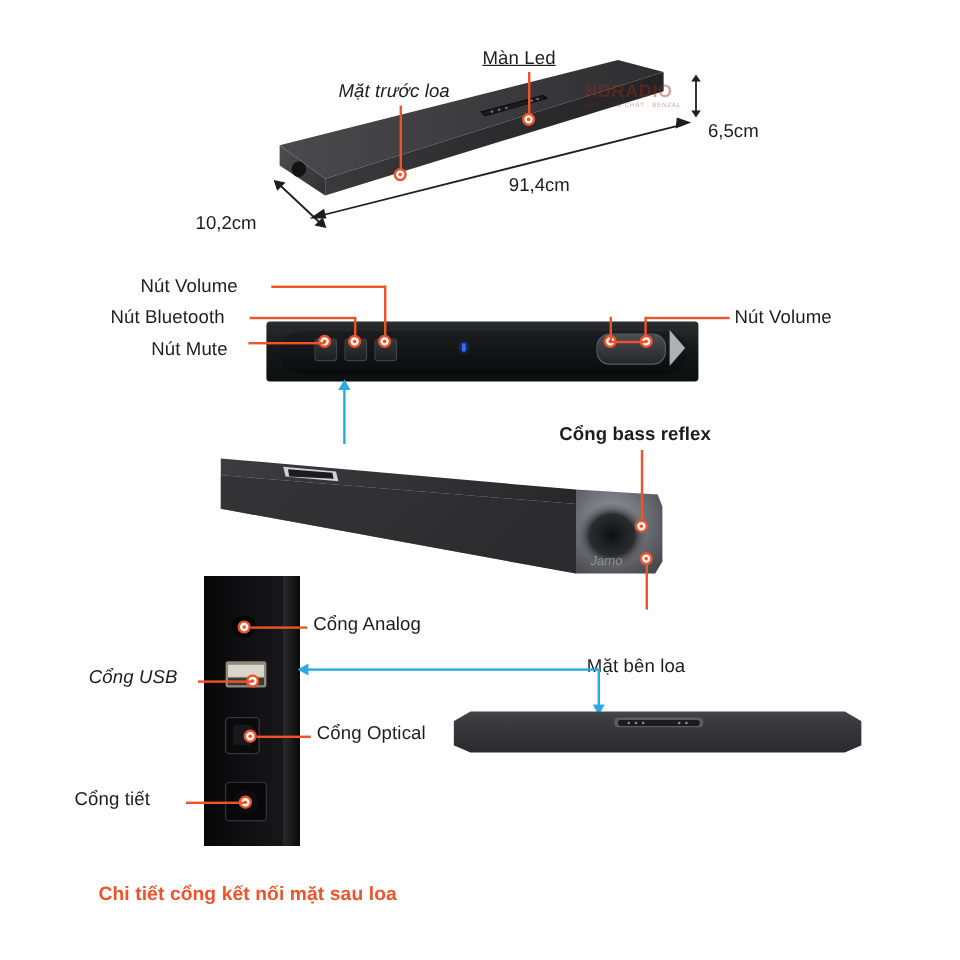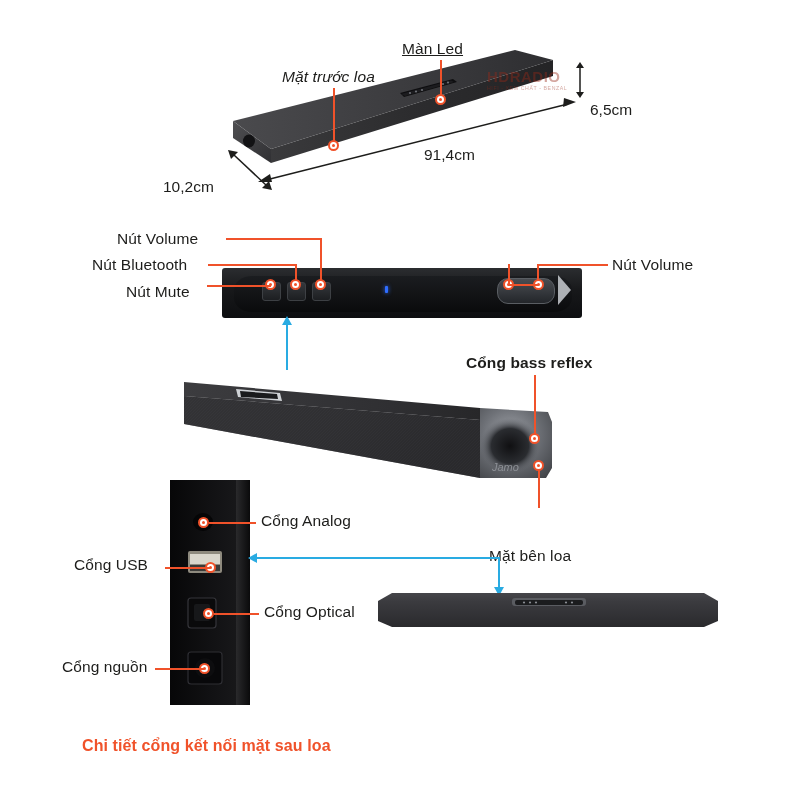--- a/index.html
+++ b/index.html
@@ -279,27 +279,27 @@
 
   <div class="marker" style="left:198px;top:517px;"></div>
   <div class="marker" style="left:205px;top:562px;"></div>
   <div class="marker" style="left:203px;top:608px;"></div>
   <div class="marker" style="left:199px;top:663px;"></div>
 
   <div class="lead" style="left:209px;top:522px;width:47px;"></div>
   <div class="lbl" style="left:261px;top:512px;">Cổng Analog</div>
 
   <div class="lead" style="left:165px;top:567px;width:45px;"></div>
-  <div class="lbl" style="left:74px;top:556px;">Cổng USB</div>
+  <div class="lbl" style="left:74px;top:556px;font-style:italic;">Cổng USB</div>
 
   <div class="lead" style="left:214px;top:613px;width:45px;"></div>
   <div class="lbl" style="left:264px;top:603px;">Cổng Optical</div>
 
   <div class="lead" style="left:155px;top:668px;width:49px;"></div>
-  <div class="lbl" style="left:62px;top:658px;">Cổng nguồn</div>
+  <div class="lbl" style="left:62px;top:658px;">Cổng tiết</div>
 
   <div class="blue-line" style="left:255px;top:557px;width:245px;height:2px;"></div>
   <div class="blue-line" style="left:498px;top:557px;width:2px;height:32px;"></div>
   <div class="blue-head left" style="left:248px;top:553px;"></div>
   <div class="blue-head down" style="left:494px;top:587px;"></div>
 
   <svg class="bar-small" viewBox="0 0 340 38">
     <defs>
       <linearGradient id="gSmall" x1="0" y1="0" x2="0" y2="1">
         <stop offset="0" stop-color="#46464a"></stop>

